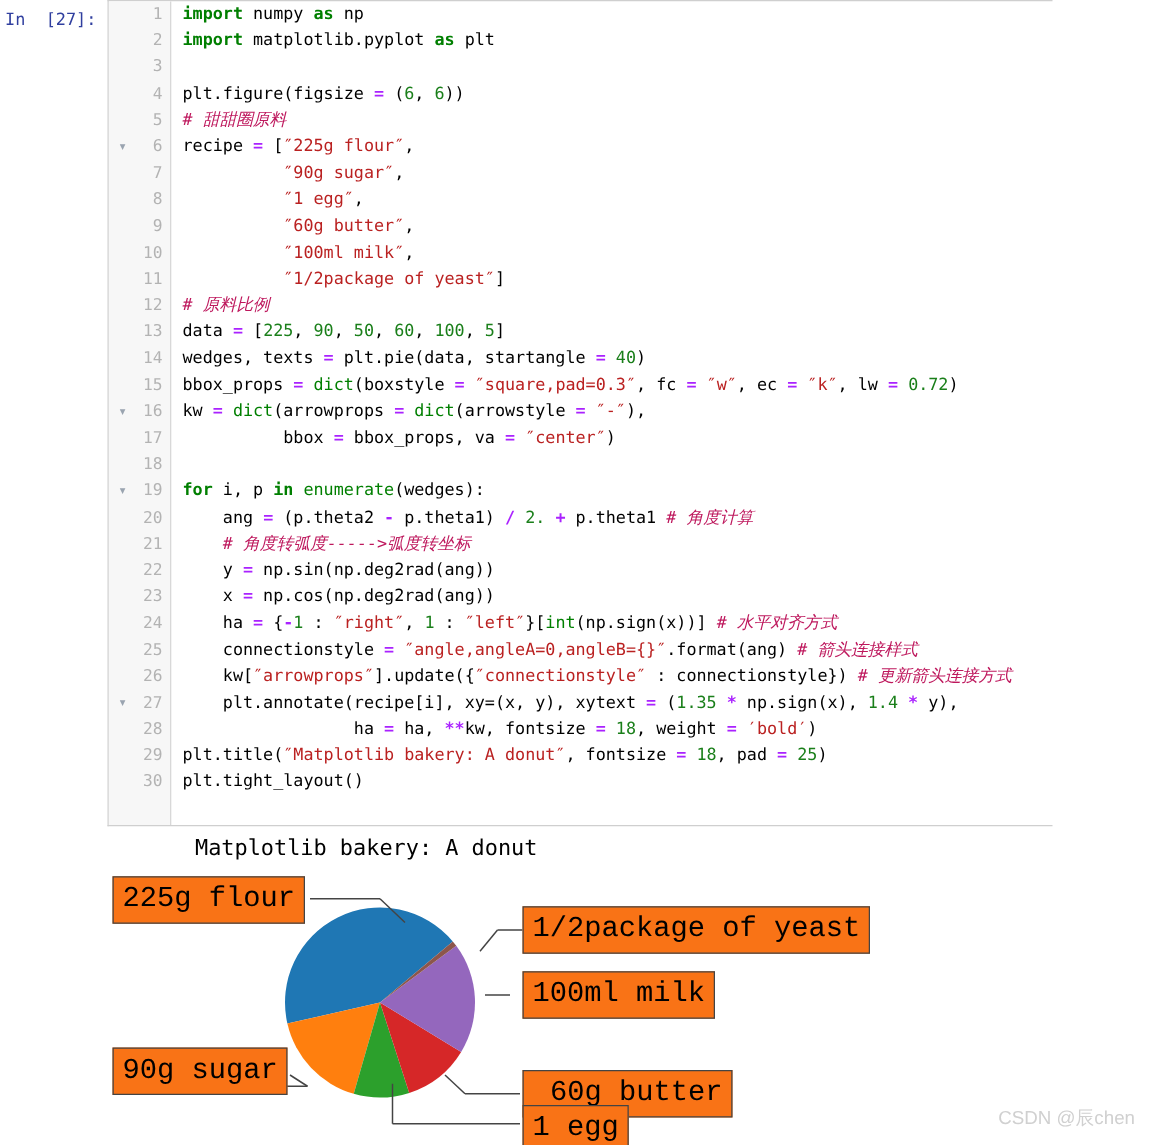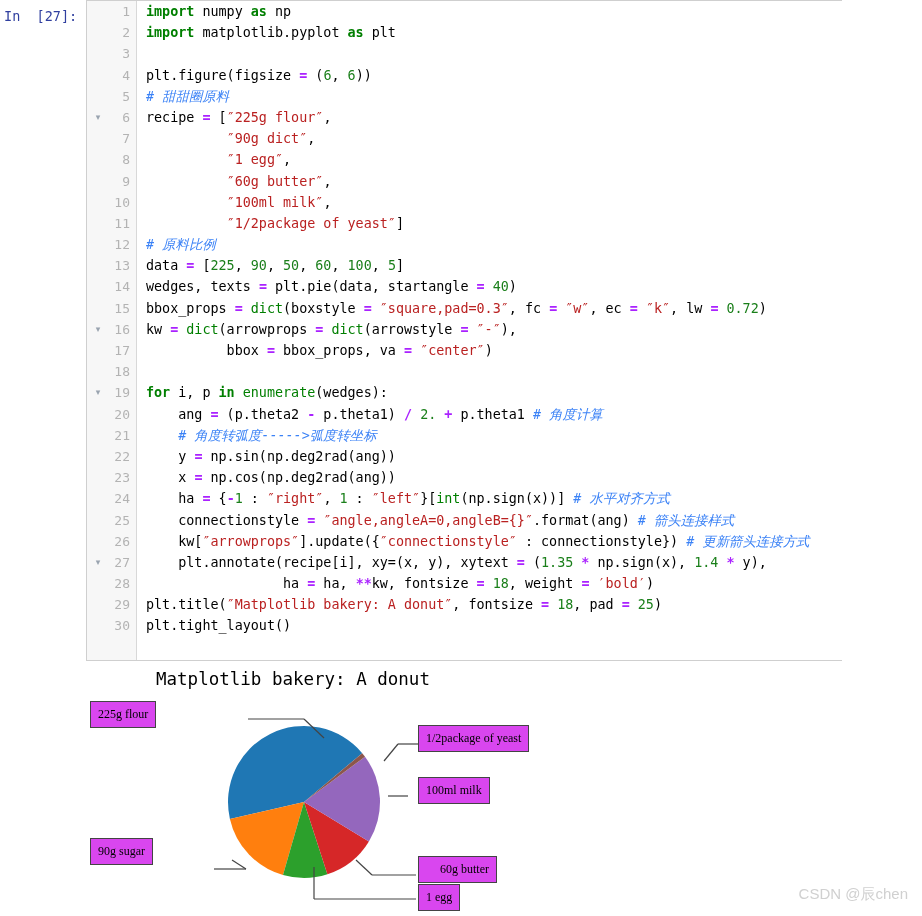--- a/index.html
+++ b/index.html
@@ -101,21 +101,21 @@
     color: #9aa4b0;
     line-height: 21.2px;
   }
 
   
   .t-kw   { color: #007f00; font-weight: bold; }
   .t-bi   { color: #007f00; }
   .t-str  { color: #ba2121; }
   .t-num  { color: #1a7f1a; }
   .t-op   { color: #aa22ff; font-weight: bold; }
-  .t-cm   { color: #3b82f6; font-style: italic; }
+  .t-cm   { color: #be185d; font-style: italic; }
   .t-pl   { color: #000000; }
 
   
   #figure {
     position: absolute;
     left: 86px;
     top: 662px;
     width: 560px;
     height: 283px;
   }
@@ -128,23 +128,23 @@
     color: #000000;
     white-space: nowrap;
   }
   #pie-svg {
     position: absolute;
     left: 0; top: 0;
   }
   .anno-box {
     position: absolute;
     border: 1px solid #444444;
-    background: #d946ef;
-    font-family: Liberation Serif, serif;
-    font-size: 12px;
+    background: #f97316;
+    font-family: Liberation Mono, monospace;
+    font-size: 23px;
     color: #000000;
     line-height: 1;
     padding: 6px 7px 7px 7px;
     white-space: nowrap;
     box-sizing: border-box;
   }
 
   #watermark {
     position: absolute;
     right: 14px;
@@ -259,21 +259,21 @@
           <span class="g-num">30</span>
         </div>
       </div>
     <div id="code-lines">
         <div class="ln-row"><span class="t-kw">import</span><span class="t-pl"> numpy </span><span class="t-kw">as</span><span class="t-pl"> np</span></div>
         <div class="ln-row"><span class="t-kw">import</span><span class="t-pl"> matplotlib.pyplot </span><span class="t-kw">as</span><span class="t-pl"> plt</span></div>
         <div class="ln-row">&nbsp;</div>
         <div class="ln-row"><span class="t-pl">plt.figure(figsize </span><span class="t-op">=</span><span class="t-pl"> (</span><span class="t-num">6</span><span class="t-pl">, </span><span class="t-num">6</span><span class="t-pl">))</span></div>
         <div class="ln-row"><span class="t-cm"># 甜甜圈原料</span></div>
         <div class="ln-row"><span class="t-pl">recipe </span><span class="t-op">=</span><span class="t-pl"> [</span><span class="t-str">″225g flour″</span><span class="t-pl">,</span></div>
-        <div class="ln-row"><span class="t-pl">          </span><span class="t-str">″90g dict″</span><span class="t-pl">,</span></div>
+        <div class="ln-row"><span class="t-pl">          </span><span class="t-str">″90g sugar″</span><span class="t-pl">,</span></div>
         <div class="ln-row"><span class="t-pl">          </span><span class="t-str">″1 egg″</span><span class="t-pl">,</span></div>
         <div class="ln-row"><span class="t-pl">          </span><span class="t-str">″60g butter″</span><span class="t-pl">,</span></div>
         <div class="ln-row"><span class="t-pl">          </span><span class="t-str">″100ml milk″</span><span class="t-pl">,</span></div>
         <div class="ln-row"><span class="t-pl">          </span><span class="t-str">″1/2package of yeast″</span><span class="t-pl">]</span></div>
         <div class="ln-row"><span class="t-cm"># 原料比例</span></div>
         <div class="ln-row"><span class="t-pl">data </span><span class="t-op">=</span><span class="t-pl"> [</span><span class="t-num">225</span><span class="t-pl">, </span><span class="t-num">90</span><span class="t-pl">, </span><span class="t-num">50</span><span class="t-pl">, </span><span class="t-num">60</span><span class="t-pl">, </span><span class="t-num">100</span><span class="t-pl">, </span><span class="t-num">5</span><span class="t-pl">]</span></div>
         <div class="ln-row"><span class="t-pl">wedges, texts </span><span class="t-op">=</span><span class="t-pl"> plt.pie(data, startangle </span><span class="t-op">=</span><span class="t-pl"> </span><span class="t-num">40</span><span class="t-pl">)</span></div>
         <div class="ln-row"><span class="t-pl">bbox_props </span><span class="t-op">=</span><span class="t-pl"> </span><span class="t-bi">dict</span><span class="t-pl">(boxstyle </span><span class="t-op">=</span><span class="t-pl"> </span><span class="t-str">″square,pad=0.3″</span><span class="t-pl">, fc </span><span class="t-op">=</span><span class="t-pl"> </span><span class="t-str">″w″</span><span class="t-pl">, ec </span><span class="t-op">=</span><span class="t-pl"> </span><span class="t-str">″k″</span><span class="t-pl">, lw </span><span class="t-op">=</span><span class="t-pl"> </span><span class="t-num">0.72</span><span class="t-pl">)</span></div>
         <div class="ln-row"><span class="t-pl">kw </span><span class="t-op">=</span><span class="t-pl"> </span><span class="t-bi">dict</span><span class="t-pl">(arrowprops </span><span class="t-op">=</span><span class="t-pl"> </span><span class="t-bi">dict</span><span class="t-pl">(arrowstyle </span><span class="t-op">=</span><span class="t-pl"> </span><span class="t-str">″-″</span><span class="t-pl">),</span></div>
         <div class="ln-row"><span class="t-pl">          bbox </span><span class="t-op">=</span><span class="t-pl"> bbox_props, va </span><span class="t-op">=</span><span class="t-pl"> </span><span class="t-str">″center″</span><span class="t-pl">)</span></div>

